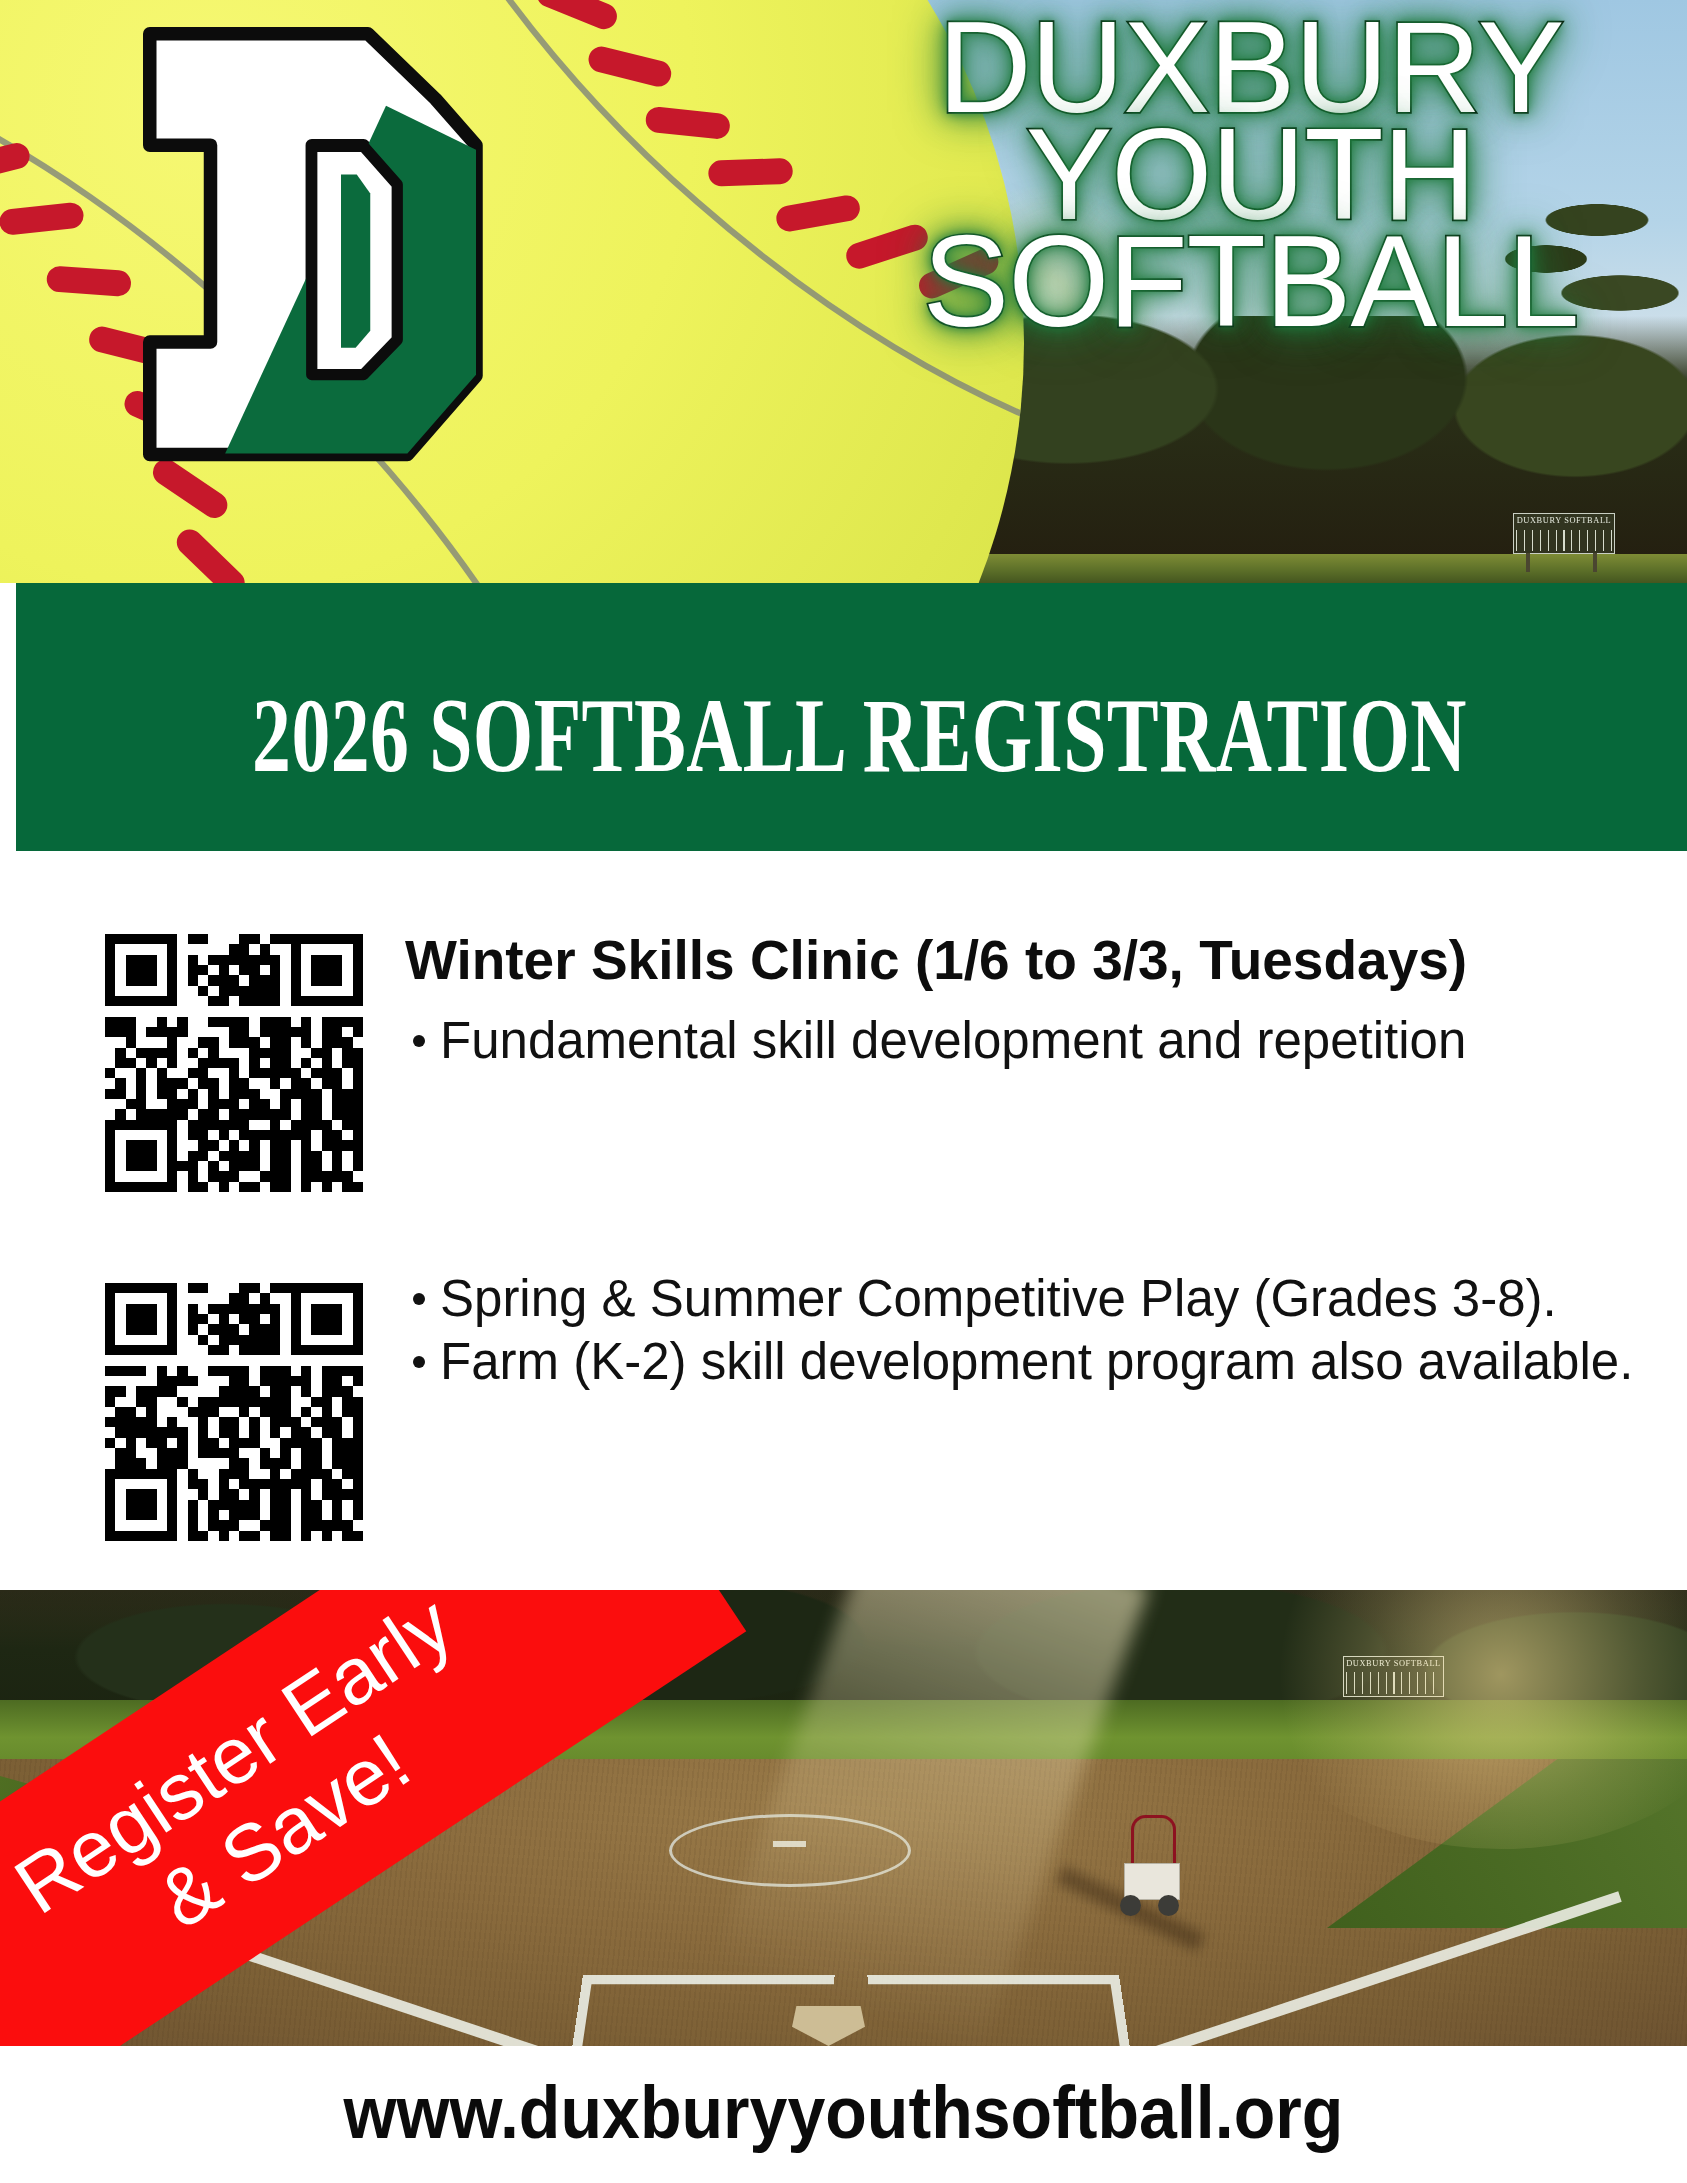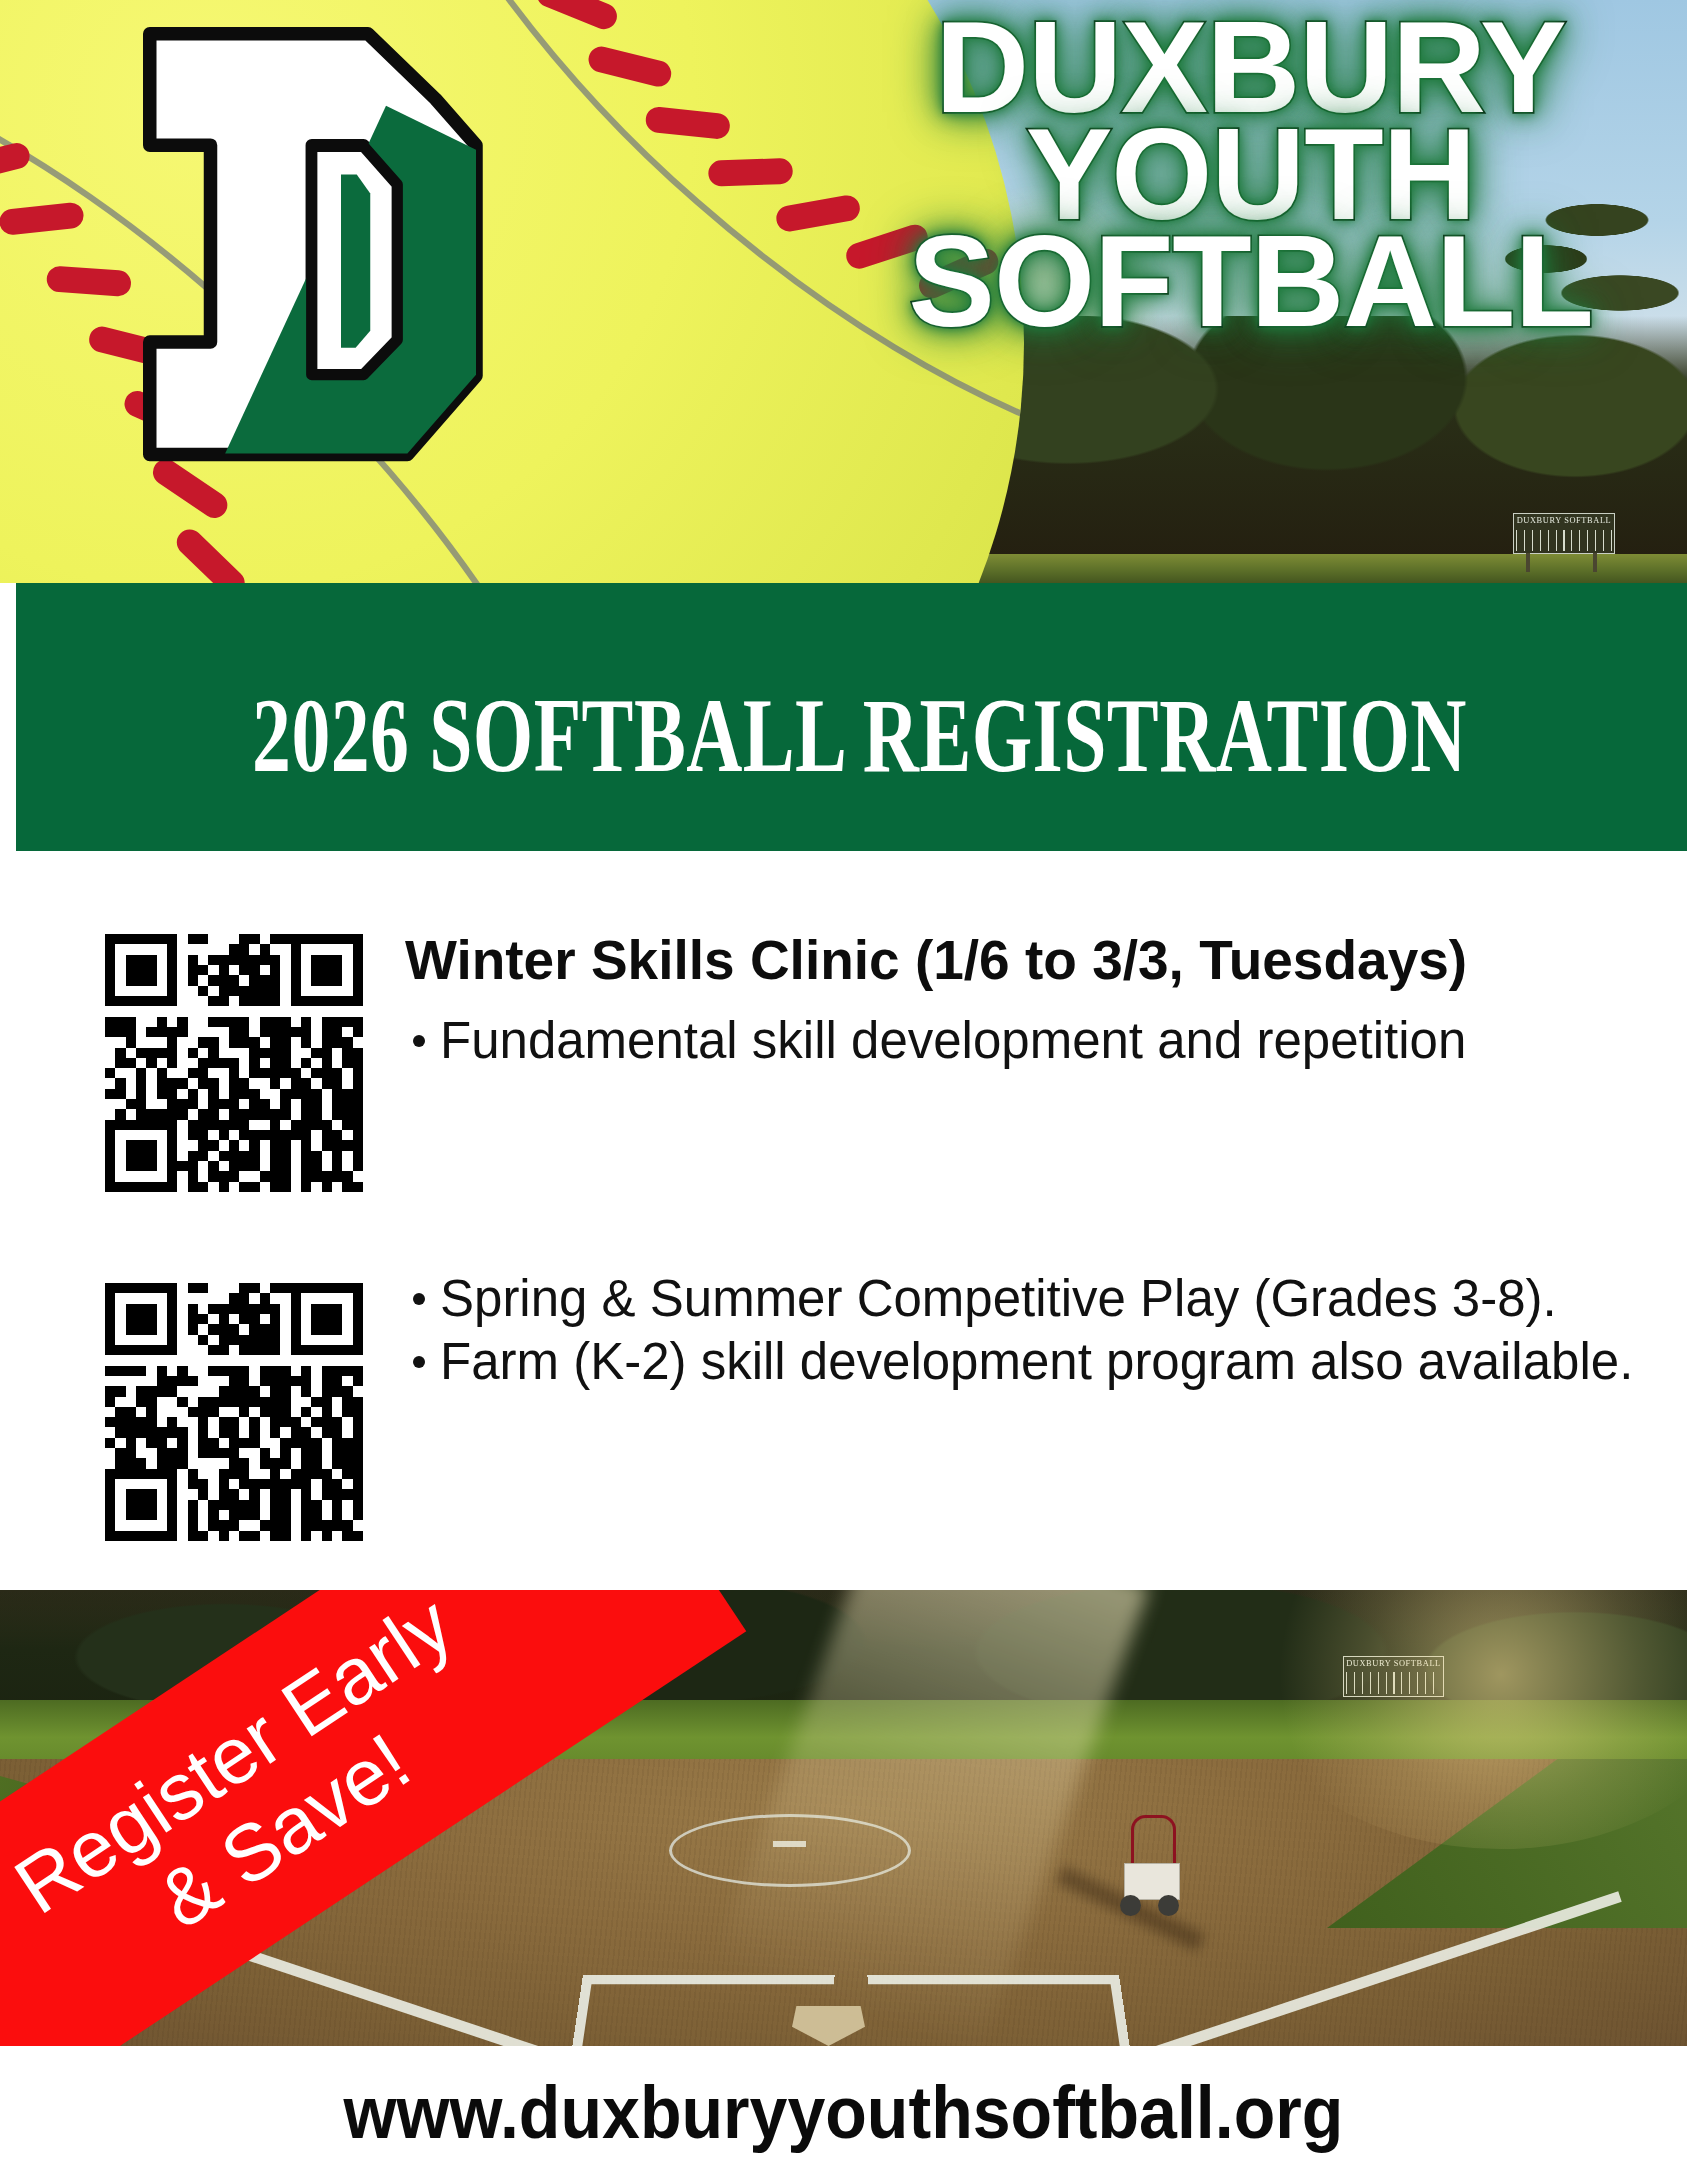--- a/index.html
+++ b/index.html
@@ -34,21 +34,21 @@
     background:repeating-linear-gradient(90deg,#d7dccd 0 1.1px,rgba(0,0,0,0) 1.1px 7.9px);}
   .scoreboard .sbpost{position:absolute;bottom:-19px;width:3.9px;height:19px;background:#4a4630;}
 
   
   .ball{position:absolute;left:-292px;top:-315px;width:1316px;height:1316px;border-radius:50%;
     background:radial-gradient(circle at 38% 32%,#f6f873 0%,#eef35c 40%,#dfe84e 70%,#cfdc42 100%);
     overflow:hidden;}
   .logoD{position:absolute;left:143px;top:27px;width:360px;height:450px;}
 
   .headtitle{position:absolute;right:54px;top:13.5px;width:765px;text-align:center;
-    font-family:"Liberation Sans",sans-serif;font-weight:bold;font-size:130px;line-height:107px;
+    font-family:"Liberation Sans",sans-serif;font-weight:normal;font-size:130px;line-height:107px;
     color:#ffffff;letter-spacing:-1.1px;
     -webkit-text-stroke:3.4px #000;paint-order:stroke fill;
     text-shadow:0 0 19px #1f7a3d,0 0 34px #1f7a3d,0 0 51px #1f7a3d,0 0 10px #1f7a3d;}
   .headtitle .ln{display:block;white-space:nowrap;}
 
   
   .greenband{position:absolute;left:16px;top:583px;width:1687px;height:269px;background:#06683a;}
   .bandtitle{position:absolute;left:0;top:100px;width:1687px;text-align:center;color:#fff;
     font-family:"Liberation Serif",serif;font-weight:bold;font-size:105px;line-height:105px;
     letter-spacing:0.6px;transform:scaleX(.74);transform-origin:50% 50%;white-space:nowrap;}

